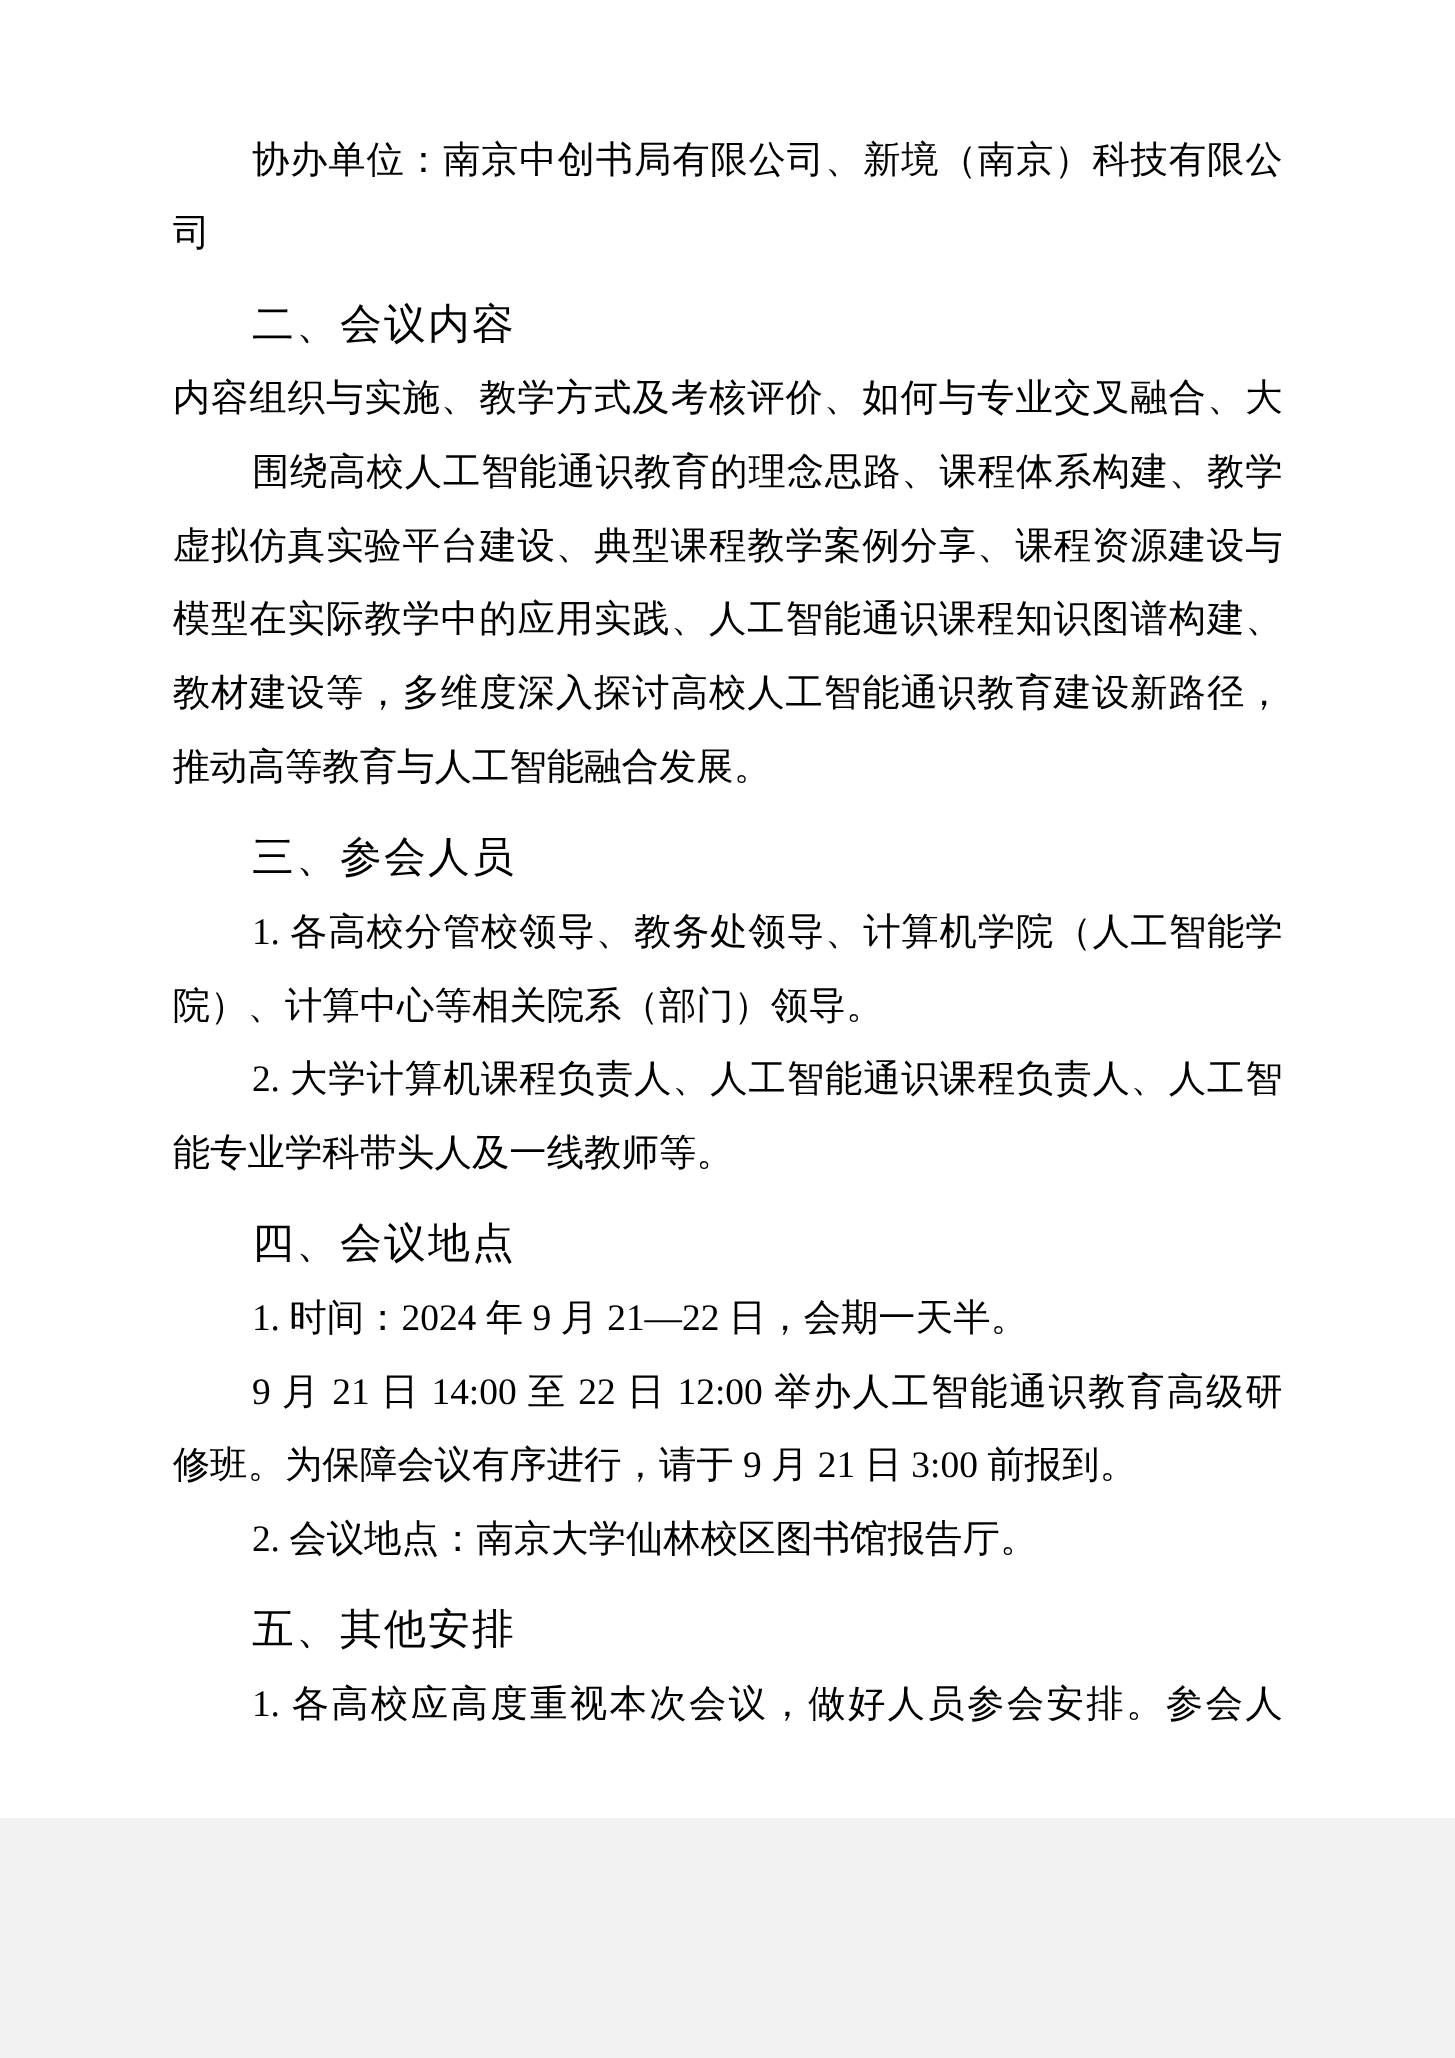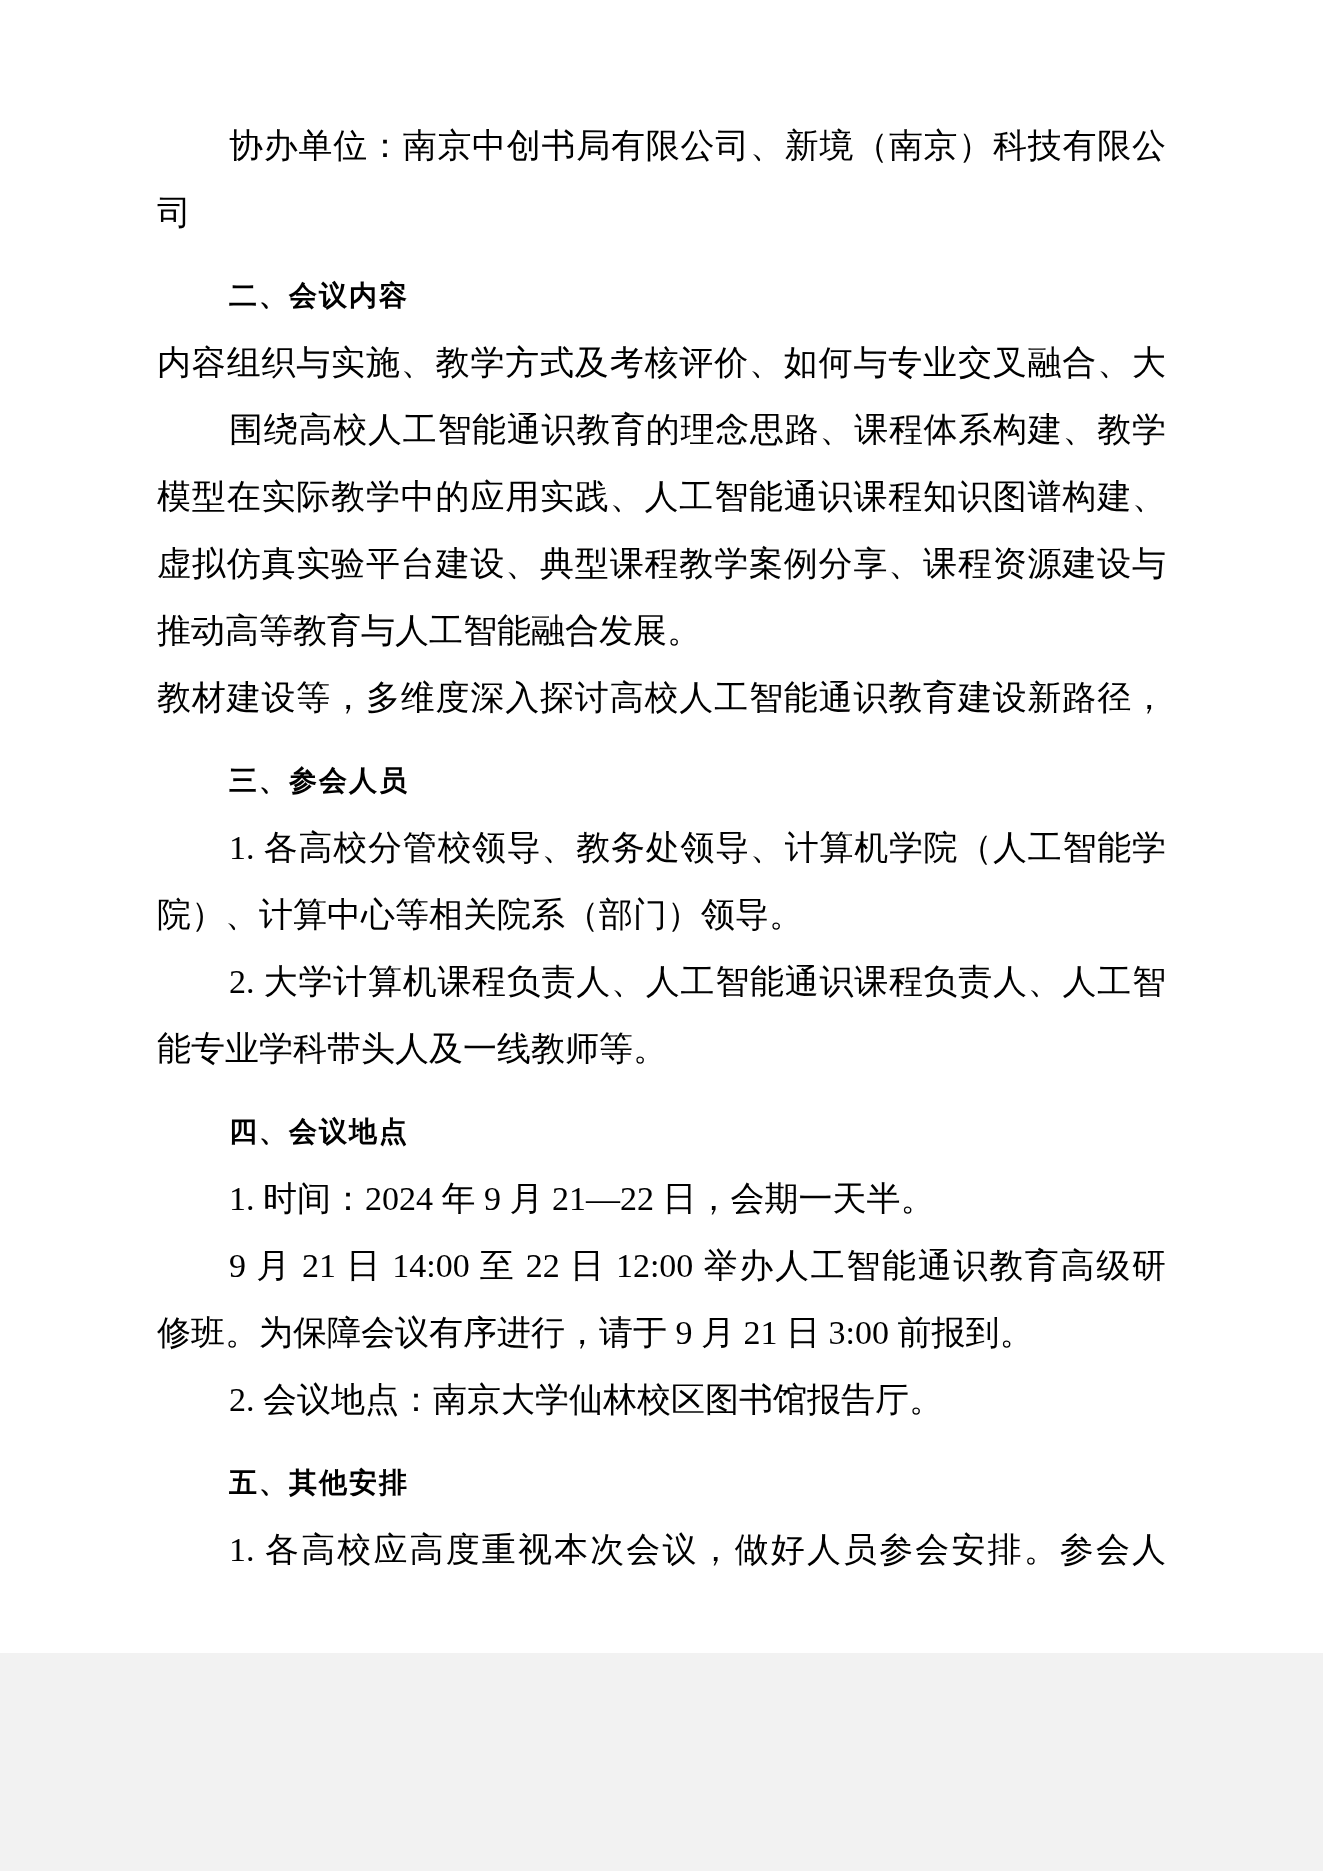--- a/index.html
+++ b/index.html
@@ -35,22 +35,22 @@
   }
   .line.fill {
     text-align: justify;
     text-align-last: justify;
   }
   .line.first {
     text-indent: 72px;
   }
   .heading {
     font-family: "Liberation Sans", "DejaVu Sans", sans-serif;
-    font-weight: bold;
-    font-size: 28px;
+    font-weight: normal;
+    font-size: 38px;
     line-height: 67px;
     margin-top: 16px;
     padding-left: 72px;
     letter-spacing: 2px;
   }
   .footer {
     position: absolute;
     top: 1726px;
     left: 0;
     right: 0;
@@ -67,24 +67,24 @@
 <div class="page" style="background: rgb(255, 255, 255); color: rgb(0, 0, 0);">
   <div class="content" id="doc">
       <div class="paragraph">
         <div class="line first fill">协办单位：南京中创书局有限公司、新境（南京）科技有限公</div>
         <div class="line">司</div>
       </div>
       <div class="heading">二、会议内容</div>
       <div class="paragraph">
         <div class="line fill">内容组织与实施、教学方式及考核评价、如何与专业交叉融合、大</div>
         <div class="line first fill">围绕高校人工智能通识教育的理念思路、课程体系构建、教学</div>
+        <div class="line fill">虚拟仿真实验平台建设、典型课程教学案例分享、课程资源建设与</div>
         <div class="line fill">模型在实际教学中的应用实践、人工智能通识课程知识图谱构建、</div>
-        <div class="line fill">虚拟仿真实验平台建设、典型课程教学案例分享、课程资源建设与</div>
+        <div class="line fill">教材建设等，多维度深入探讨高校人工智能通识教育建设新路径，</div>
         <div class="line">推动高等教育与人工智能融合发展。</div>
-        <div class="line fill">教材建设等，多维度深入探讨高校人工智能通识教育建设新路径，</div>
       </div>
       <div class="heading">三、参会人员</div>
       <div class="paragraph">
         <div class="line first fill">1. 各高校分管校领导、教务处领导、计算机学院（人工智能学</div>
         <div class="line">院）、计算中心等相关院系（部门）领导。</div>
       </div>
       <div class="paragraph">
         <div class="line first fill">2. 大学计算机课程负责人、人工智能通识课程负责人、人工智</div>
         <div class="line">能专业学科带头人及一线教师等。</div>
       </div>

